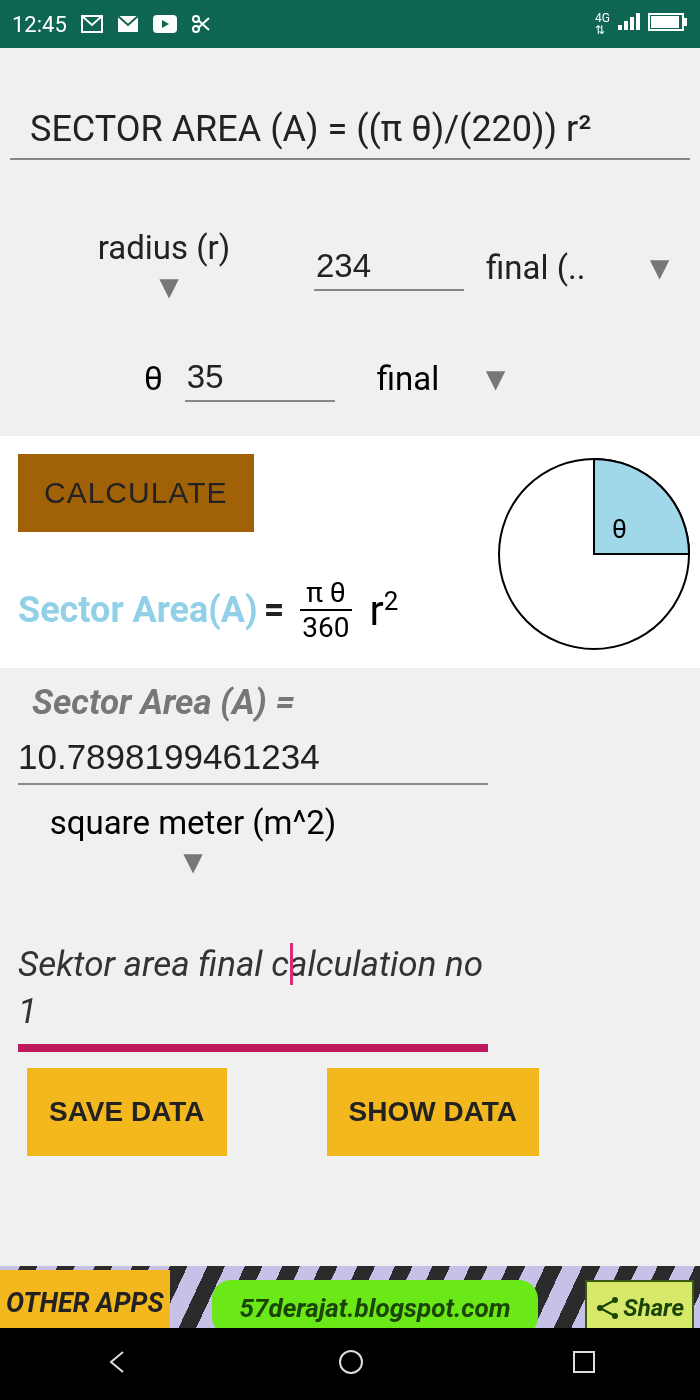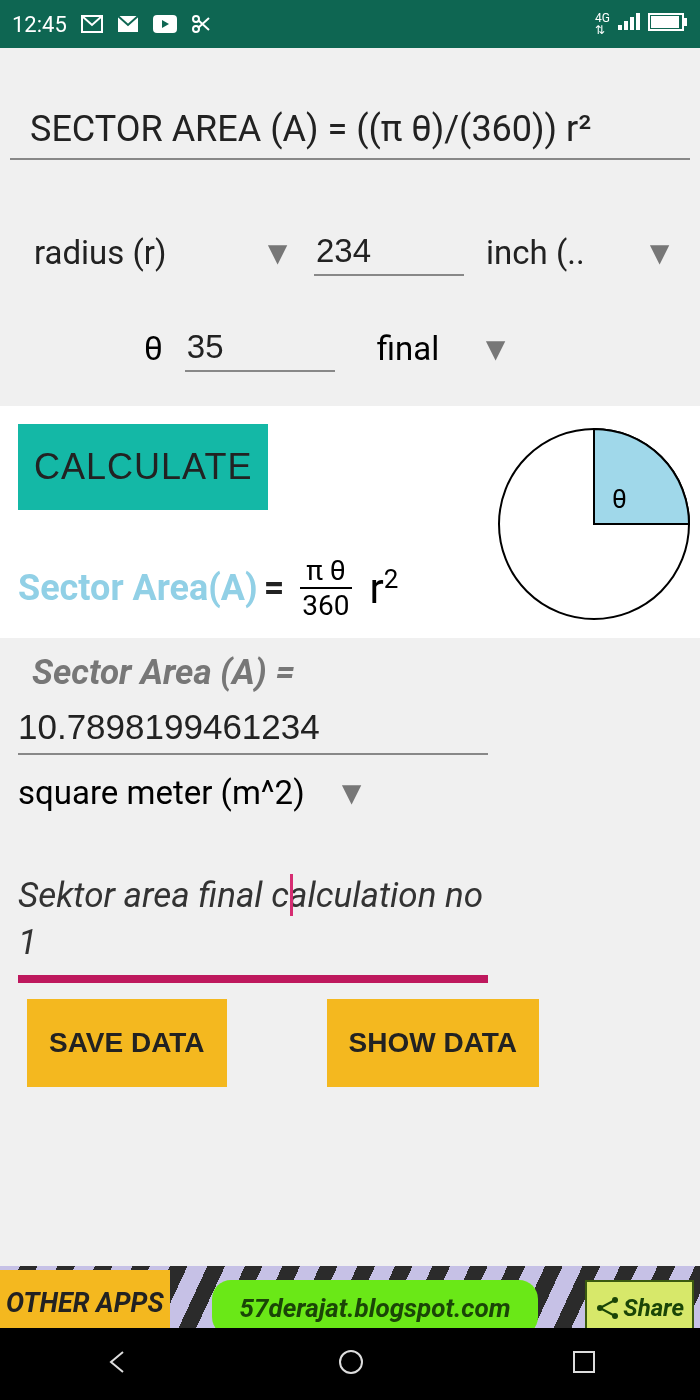--- a/index.html
+++ b/index.html
@@ -33,67 +33,67 @@
   color: #222;
   white-space: nowrap;
 }
 .inputs { padding: 68px 14px 0 24px; }
 .row1 { display: flex; align-items: center; gap: 20px; }
 .dropdown {
   display: flex; align-items: center; justify-content: space-between;
   font-size: 33px; color: #222;
 }
 .dropdown .arrow { color: #777; margin-left: 10px; }
-.radius-dd { width: 260px; }
+.radius-dd { width: 260px; flex-direction: column; }
 .unit-dd { width: 190px; margin-left: auto; }
 .text-input {
   border: none; border-bottom: 2px solid #888;
   font-size: 33px; background: transparent;
   padding: 4px 2px; width: 150px; color: #222;
 }
 .row2 { display: flex; align-items: center; margin-top: 48px; padding-left: 110px; gap: 22px; }
 .theta-label { font-size: 33px; }
 .angle-dd { width: 180px; display: flex; align-items: center; font-size: 33px; margin-left: 20px; }
 .angle-dd .arrow { margin-left: 40px; color: #777; }
 .calc-section {
   background: #fff;
   margin-top: 34px;
   padding: 18px 6px 14px 18px;
   display: flex; gap: 10px;
   position: relative;
 }
 .calc-left { flex: 1; }
 .calc-btn {
-  background: #14b8a6;
+  background: #a16207;
   border: none;
-  font-size: 36px;
+  font-size: 30px;
   font-weight: 500;
   color: #222;
-  padding: 22px 16px;
+  padding: 22px 26px;
   letter-spacing: 1px;
 }
 .formula-img { margin-top: 44px; display: flex; align-items: center; font-size: 36px; font-weight: 700; }
 .formula-img .sa { color: #91d0e6; }
 .formula-img .eq { color: #222; margin: 0 6px; }
 .frac { display: inline-flex; flex-direction: column; align-items: center; font-size: 28px; font-weight: 400; margin: 0 6px; }
 .frac .top { border-bottom: 2px solid #000; padding: 0 6px; }
 .frac .bot { padding: 0 6px; }
 .r2 { font-size: 42px; margin-left: 8px; font-weight: 400; }
 .r2 sup { font-size: 26px; }
 .diagram { width: 200px; height: 200px; flex-shrink: 0; }
 .result-section { padding: 14px 10px 0 18px; }
 .result-label { font-size: 35px; font-style: italic; font-weight: 700; color: #777; margin-left: 14px; }
 .result-value {
   border: none; border-bottom: 2px solid #888;
   font-size: 35px; background: transparent; color: #222;
   width: 470px; padding: 14px 0 6px 0; display: block;
 }
 .result-unit-dd {
   display: flex; align-items: center; font-size: 33px;
-  width: 350px; margin-top: 18px; justify-content: space-between;
+  width: 350px; margin-top: 18px; justify-content: space-between; flex-direction: column;
 }
 .result-unit-dd .arrow { color: #777; }
 .note-input {
   border: none; border-bottom: 8px solid #be185d;
   font-size: 35px; font-style: italic; color: #333;
   background: transparent; width: 470px;
   margin-top: 60px; padding-bottom: 8px;
   line-height: 1.35;
   position: relative;
 }
@@ -187,31 +187,31 @@
         <svg width="40" height="20" viewBox="0 0 40 20">
           <rect x="1" y="2" width="34" height="16" fill="none" stroke="#fff" stroke-width="2"></rect>
           <rect x="3" y="4" width="28" height="12" fill="#fff"></rect>
           <rect x="36" y="6" width="3" height="8" fill="#fff"></rect>
         </svg>
       </span>
   </div>
 </div>
 
 <div class="main">
-  <div class="formula-title">SECTOR AREA (A) = ((π θ)/(360)) r²</div>
+  <div class="formula-title">SECTOR AREA (A) = ((π θ)/(220)) r²</div>
 
   <div class="inputs">
     <div class="row1">
       <div class="dropdown radius-dd">
         <span>radius (r)</span>
         <span class="arrow">▼</span>
       </div>
       <input class="text-input" value="234" style="">
       <div class="dropdown unit-dd">
-        <span>inch (..</span>
+        <span>final (..</span>
         <span class="arrow">▼</span>
       </div>
     </div>
     <div class="row2">
       <span class="theta-label">θ</span>
       <input class="text-input" value="35" style="">
       <div class="angle-dd">
         <span>final</span>
         <span class="arrow">▼</span>
       </div>

